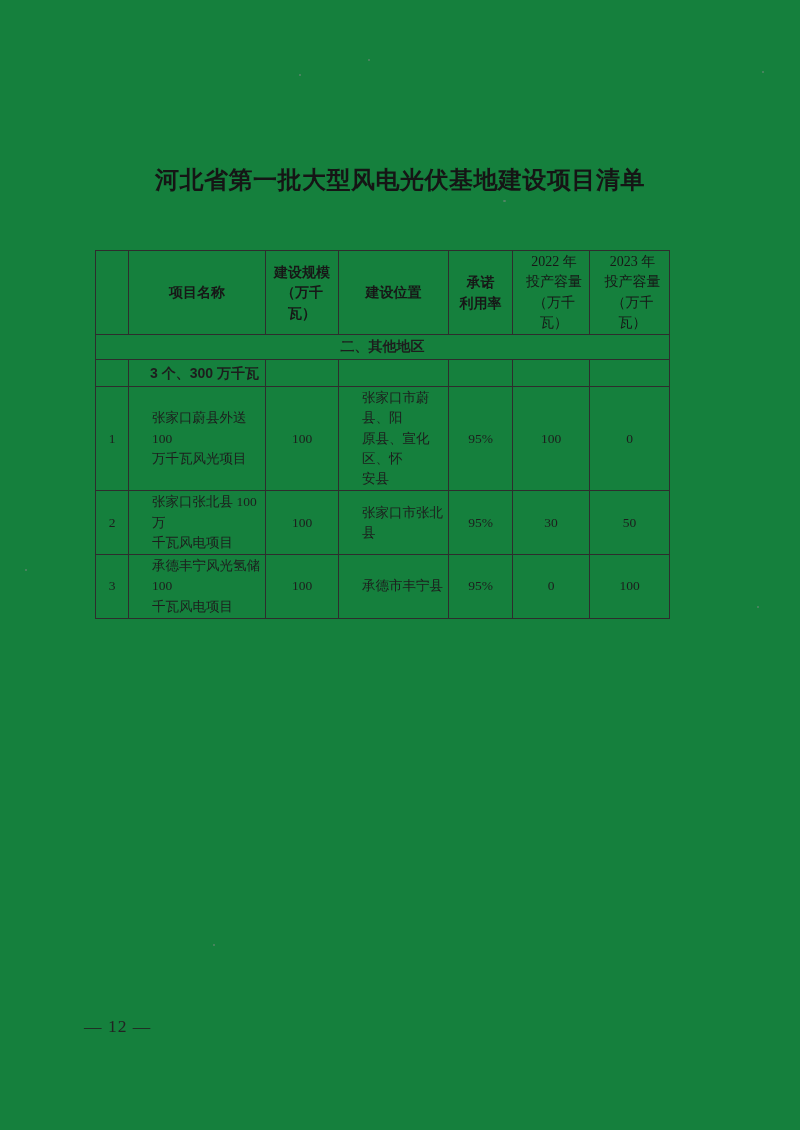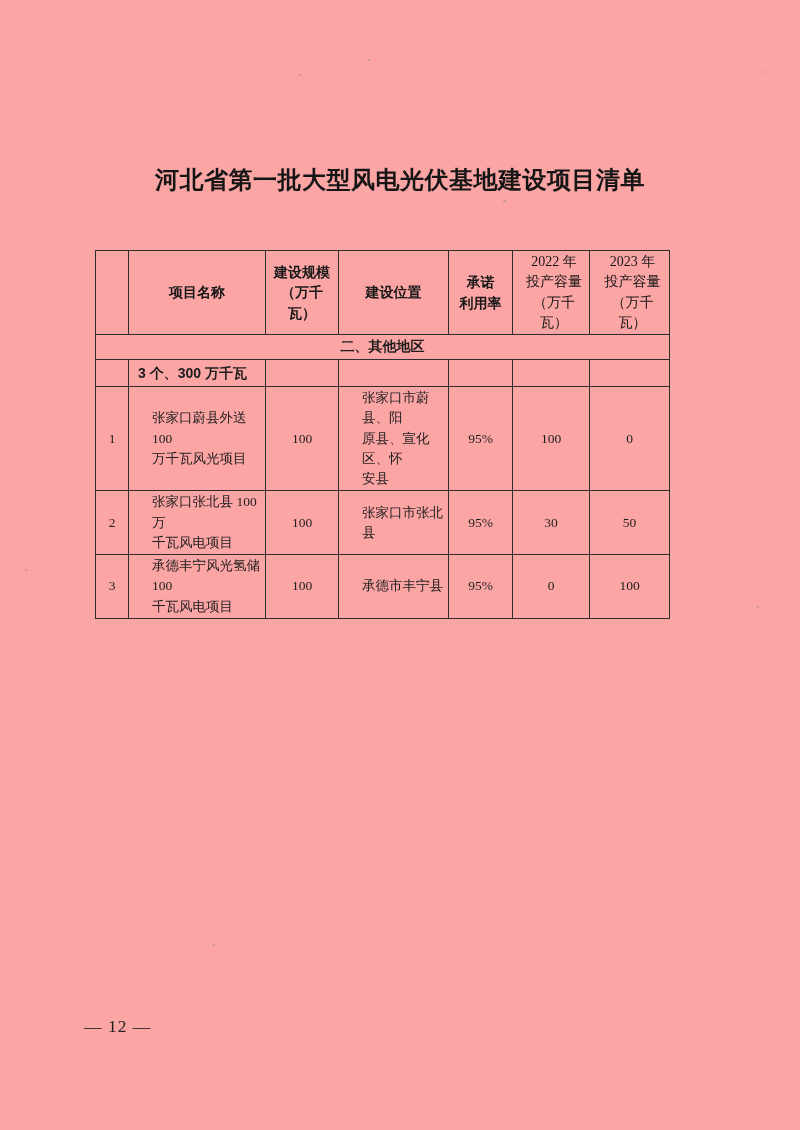--- a/index.html
+++ b/index.html
@@ -1,21 +1,21 @@
 <!DOCTYPE html>
 <html><head>
 <meta charset="utf-8">
 <style>
   html, body { margin: 0; padding: 0; background: #e8e8e8; }
   .page {
     position: relative;
     width: 800px;
     height: 1130px;
     margin: 0 auto;
-    background: #fca5a5;
+    background: #15803d;
     font-family: "Liberation Serif", "DejaVu Serif", serif;
     color: #1a1a1a;
     overflow: hidden;
   }
   .doc-title {
     position: absolute;
     top: 164px;
     left: 0;
     width: 100%;
     text-align: center;
@@ -70,21 +70,21 @@
     font-family: "Liberation Sans", "DejaVu Sans", sans-serif;
     font-weight: bold;
     font-size: 14px;
     line-height: 1.1;
   }
   td.subtotal-cell {
     font-family: "Liberation Sans", "DejaVu Sans", sans-serif;
     font-weight: bold;
     font-size: 14px;
     text-align: left;
-    padding-left: 9px;
+    padding-left: 21px;
   }
   td.cell-left {
     text-align: left;
     padding-left: 23px;
     padding-right: 3px;
   }
   .page-number {
     position: absolute;
     left: 84px;
     top: 991px;

